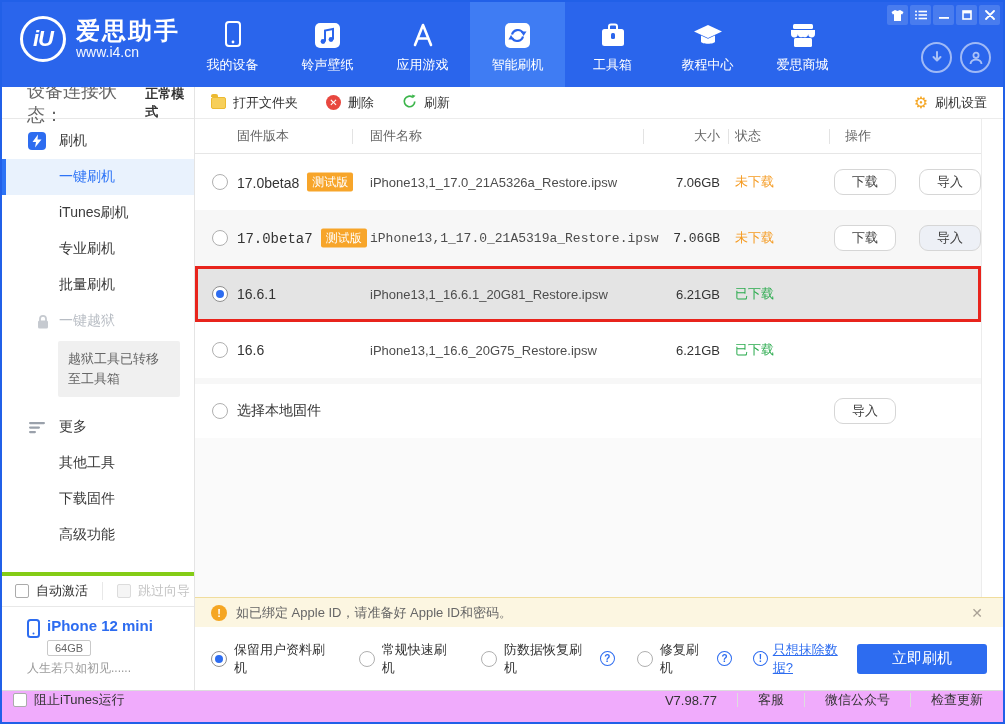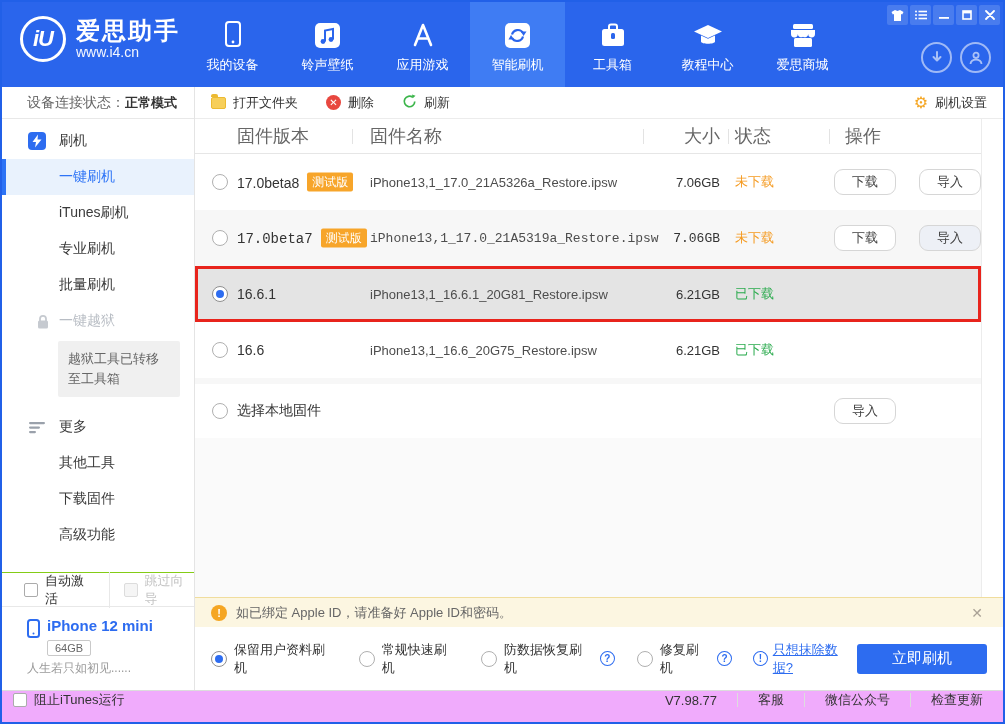--- a/index.html
+++ b/index.html
@@ -26,31 +26,31 @@
   .wc-btn{ width:21px; height:20px; background:rgba(255,255,255,.15); border-radius:2px;
     display:flex; align-items:center; justify-content:center; cursor:pointer; color:#fff; }
   .hdr-circles{ position:absolute; right:12px; top:40px; display:flex; gap:8px; }
   .circle-btn{ width:31px; height:31px; border:2px solid rgba(255,255,255,.55); border-radius:50%;
     display:flex; align-items:center; justify-content:center; cursor:pointer; }
 
   
   .body{ flex:1; display:flex; min-height:0; }
   .sidebar{ width:193px; flex:none; border-right:1px solid #e4e4e4; display:flex; flex-direction:column; background:#fff; }
   .side-status{ height:32px; flex:none; border-bottom:1px solid #e8e8e8; display:flex; align-items:center; padding-left:25px; }
-  .side-status .lab{ font-size:14px; color:#666; }
+  .side-status .lab{ font-size:18px; color:#666; }
   .side-status .val{ font-size:13px; color:#333; font-weight:bold; }
   .side-menu{ flex:1; padding-top:4px; overflow:hidden; }
   .mi{ height:36px; display:flex; align-items:center; padding-left:57px; font-size:14px; color:#3a3a3a; cursor:pointer; position:relative;}
   .mi .ic{ position:absolute; left:26px; display:flex; }
   .mi.selected{ background:#e9f2fd; color:#2e74f6; border-left:4px solid #2d73f5; padding-left:53px; }
   .mi.disabled{ color:#b8bdc4; cursor:default; }
   .side-note{ margin:2px 14px 4px 56px; background:#f0f0f0; color:#666; font-size:13px;
     line-height:20px; padding:8px 10px; border-radius:2px; }
   .mi.more-gap{ margin-top:12px; }
-  .side-checks{ flex:none; height:34px; border-top:1px solid #84cc16; display:flex; align-items:center; padding-left:22px; }
+  .side-checks{ flex:none; height:34px; border-top:4px solid #84cc16; display:flex; align-items:center; padding-left:13px; }
   .chk{ width:14px; height:14px; border:1px solid #ababab; border-radius:2px; background:#fff; flex:none; cursor:pointer; }
   .chk.disabled{ border-color:#dcdcdc; background:#f5f5f5; cursor:default; }
   .chk-group{ display:flex; align-items:center; gap:7px; font-size:13px; color:#333; }
   .chk-group.disabled{ color:#c4c4c4; border-left:1px solid #e8e8e8; margin-left:14px; padding-left:14px; }
   .side-device{ flex:none; height:84px; border-top:1px solid #e8e8e8; padding:10px 0 0 25px; position:relative; }
   .dev-name{ font-size:15px; font-weight:bold; color:#2d6cf0; margin-left:20px; }
   .dev-ic{ position:absolute; left:25px; top:12px; }
   .dev-cap{ display:inline-block; margin:6px 0 4px 20px; border:1px solid #c9c9c9; border-radius:2px;
     font-size:11px; color:#666; padding:1px 7px; }
   .dev-sig{ font-size:12px; color:#999; margin-left:0px; }
@@ -62,21 +62,21 @@
   .tb-item{ display:flex; align-items:center; gap:7px; font-size:13px; color:#333; cursor:pointer; }
   .tb-settings{ margin-left:auto; color:#333; }
   .folder-ic{ width:15px; height:12px; background:#f7cf5a; border:1px solid #ecba32; border-radius:2px; position:relative; }
   .folder-ic:before{ content:""; position:absolute; left:-1px; top:-4px; width:7px; height:3px; background:#ecba32; border-radius:2px 2px 0 0; }
   .del-ic{ width:15px; height:15px; background:#e8473f; border-radius:50%; color:#fff; font-size:10px;
     font-weight:bold; display:flex; align-items:center; justify-content:center; line-height:1; }
   .gear-ic{ color:#f5a623; font-size:16px; line-height:1; }
 
   .list-region{ flex:1; position:relative; min-height:0; display:flex; flex-direction:column; }
   .gutter{ position:absolute; left:786px; top:0; bottom:0; width:22px; background:#fff; border-left:1px solid #ececec; }
-  .thead{ height:35px; flex:none; width:786px; position:relative; border-bottom:1px solid #e6e6e6; font-size:18px; color:#666; }
+  .thead{ height:35px; flex:none; width:786px; position:relative; border-bottom:1px solid #e6e6e6; font-size:13px; color:#666; }
   .thead .h{ position:absolute; top:50%; transform:translateY(-50%); }
   .thead .sep{ position:absolute; top:10px; width:1px; height:15px; background:#e3e3e3; }
   .row{ height:56px; flex:none; width:786px; position:relative; }
   .row.alt{ background:#f7f7f7;font-family:Liberation Mono, monospace; }
   .row.selected{ background:#e4e4e4; box-shadow:inset 0 0 0 3px #e8241c; }
   .row .cell{ position:absolute; top:50%; transform:translateY(-50%); }
   .radio{ width:16px; height:16px; border:1px solid #b0b0b0; border-radius:50%; background:#fff; position:relative; cursor:pointer; flex:none;}
   .radio.on{ border-color:#8f8f8f; }
   .radio.on:after{ content:""; position:absolute; left:3px; top:3px; width:8px; height:8px; border-radius:50%; background:#2d6cf0; }
   .c-radio{ left:17px; }

